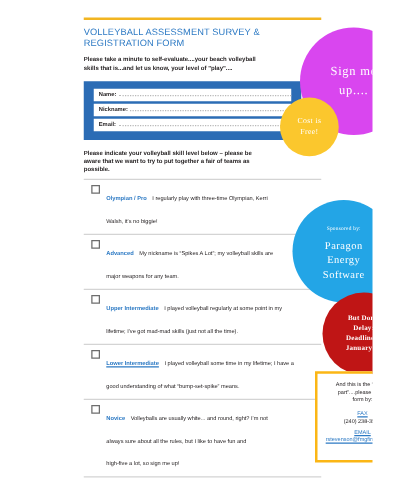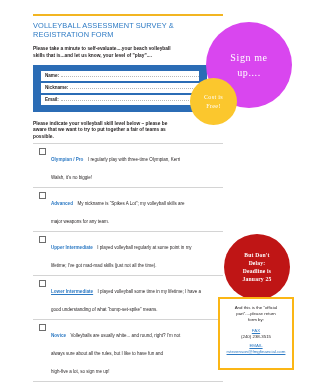--- a/index.html
+++ b/index.html
@@ -3,21 +3,21 @@
 <meta charset="utf-8">
 <style>
   html,body{margin:0;padding:0;}
   body{
     width:298px;height:386px;
     background:#ffffff;
     font-family:"Liberation Sans", sans-serif;
     overflow:hidden;
     position:relative;
   }
-  .page{position:absolute;inset:0;background:#fff;overflow:hidden;}
+  .page{position:absolute;inset:0;background:#fff;overflow:hidden;margin-left:34px;}
 
   
   .content{
     position:absolute;
     left:33px;top:14px;
     width:190px;
   }
   .top-rule{
     height:1.5px;background:#f2b521;width:190px;margin-bottom:5px;
   }
@@ -294,20 +294,26 @@
     <span>Sign me
 up....</span>
   </div>
 
   <div class="circle" id="c-cost">
     <span>Cost is
 Free!</span>
   </div>
 
 
+  <div class="circle" id="c-sponsor">
+    <span class="sponsor-kicker">Sponsored by:</span>
+    <span class="sponsor-name">Paragon
+Energy
+Software</span>
+  </div>
 
   <div class="circle" id="c-delay">
     <span>But Don't
 Delay:
 Deadline is
 January 25</span>
   </div>
 
   <div class="official">
     <div class="official-text">And this is the “official

